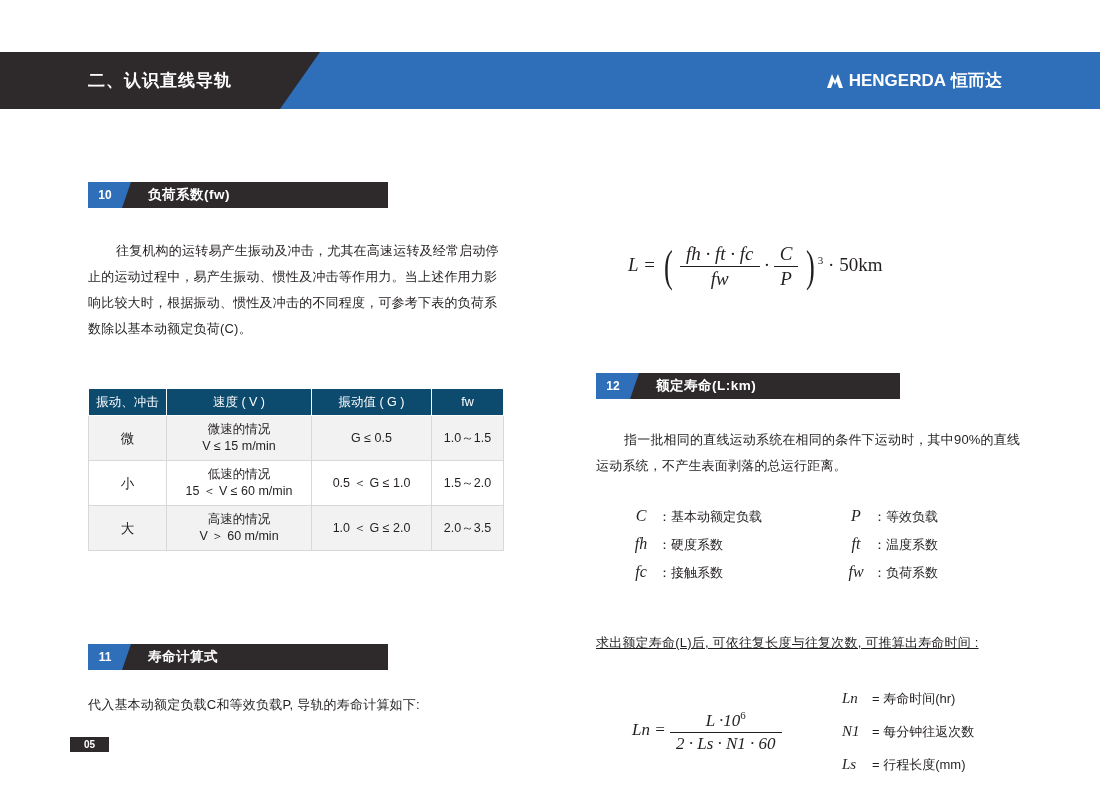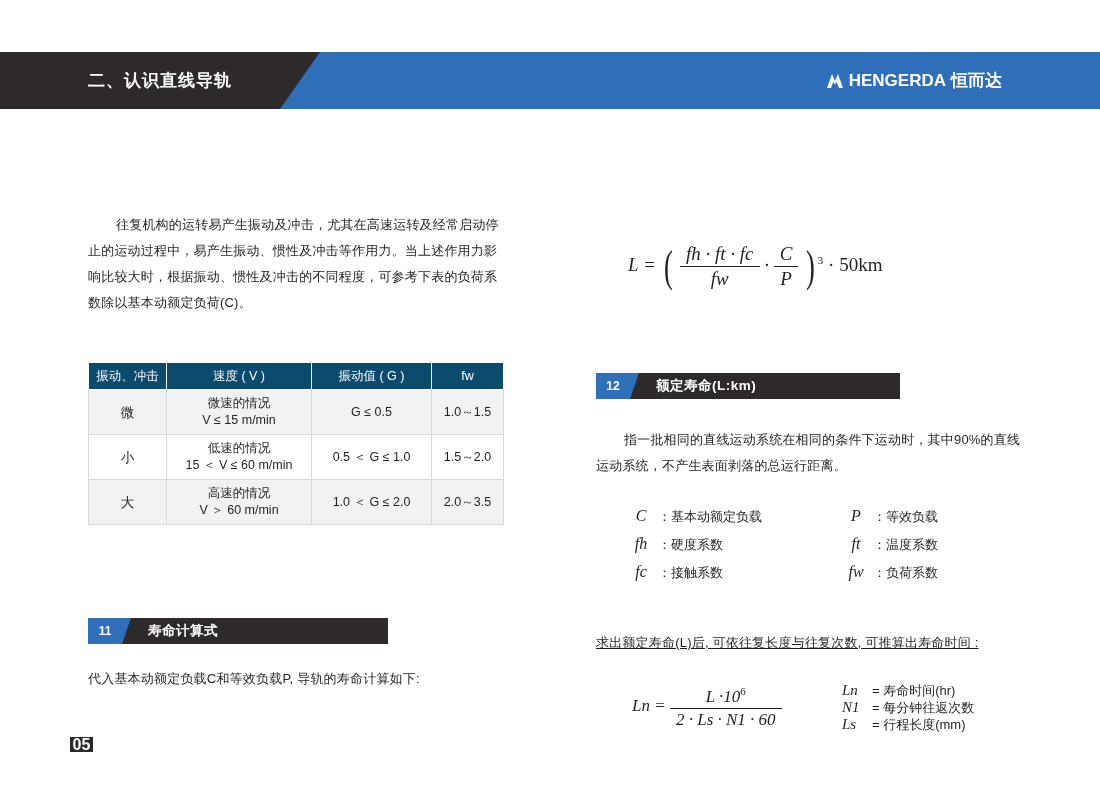--- a/index.html
+++ b/index.html
@@ -224,40 +224,40 @@
     text-align: center;
   }
 
   .formula2 {
     position: relative;
     font-size: 17px;
     display: inline-block;
   }
   .legend2 {
     font-size: 13px;
-    line-height: 16px;
+    line-height: 32px;
   }
   .legend2 .sym {
     font-family: "Liberation Serif", serif;
     font-style: italic;
     font-size: 15px;
     display: inline-block;
     width: 30px;
   }
 
   
   .pagenum {
     position: absolute;
     left: 70px;
     top: 737px;
-    width: 23px;
+    width: 39px;
     height: 15px;
     background: #2e2a2b;
     color: #ffffff;
-    font-size: 16px;
+    font-size: 10px;
     font-weight: bold;
     display: flex;
     align-items: center;
     justify-content: center;
   }
 </style>
 </head>
 <body>
 
 <div class="header">
@@ -269,20 +269,24 @@
         <path d="M1 16 L6 2 L9 9 L12 2 L17 16 L13 16 L10.5 9.5 L9 13 L7.5 9.5 L5 16 Z" fill="#ffffff"></path>
       </svg>
     </span>
     <span class="brand-text">HENGERDA</span>
     <span class="brand-cn">恒而达</span>
   </div>
 </div>
 
 <div class="col-left">
 
+  <div class="sec" style="width:300px;">
+    <div class="sec-num">10</div>
+    <div class="sec-label">负荷系数(fw)</div>
+  </div>
 
   <p class="para indent" style="margin:30px 0 0 0; width:418px;">往复机构的运转易产生振动及冲击，尤其在高速运转及经常启动停止的运动过程中，易产生振动、惯性及冲击等作用力。当上述作用力影响比较大时，根据振动、惯性及冲击的不同程度，可参考下表的负荷系数除以基本动额定负荷(C)。</p>
 
   <table class="data" style="margin-top:46px;">
     <colgroup>
       <col class="col1">
         <col class="col2">
         <col class="col3">
         <col class="col4">
     </colgroup>

